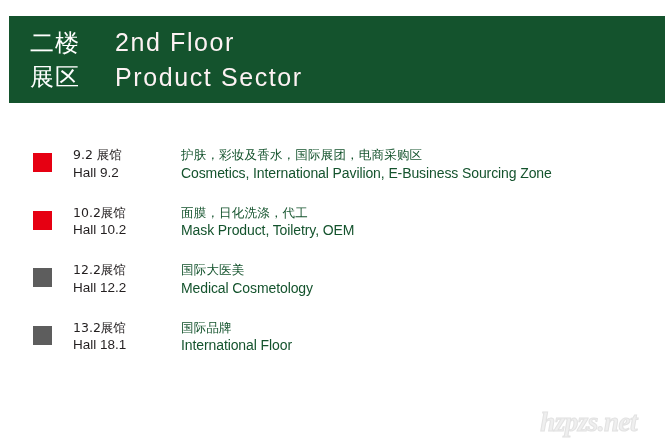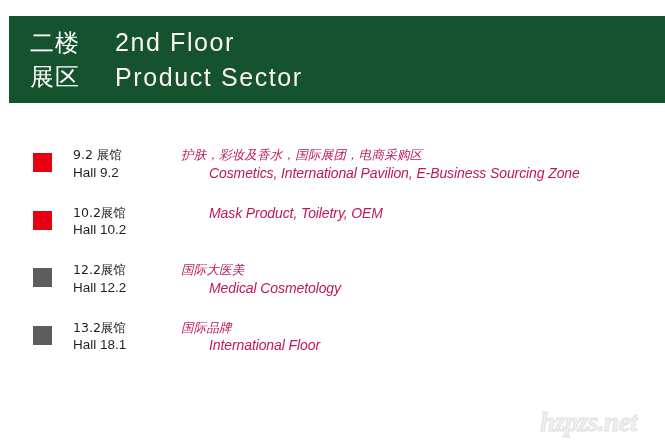--- a/index.html
+++ b/index.html
@@ -86,38 +86,36 @@
   }
   .hall-name .en {
     font-family: "Liberation Sans", "DejaVu Sans", sans-serif;
     font-size: 13.5px;
   }
 
   .hall-desc {
     position: absolute;
     left: 181px;
     top: 0px;
-    color: #be185d;
+    color: #14532d;
     white-space: nowrap;
-    font-style: italic;
   }
   .hall-desc .cn {
     display: block;
     font-family: "DejaVu Sans", "Liberation Sans", sans-serif;
     font-size: 12.5px;
     line-height: 17.5px;
     letter-spacing: 0.2px;
   }
   .hall-desc .en {
     display: block;
     font-family: "Liberation Sans", "DejaVu Sans", sans-serif;
     font-size: 14px;
     line-height: 18px;
     letter-spacing: -0.1px;
-    margin-left: 28px;
   }
 
   
   #watermark {
     position: absolute;
     right: 28px;
     bottom: 8px;
     font-family: Liberation Serif, serif;
     font-weight: bold;
     font-style: italic;
@@ -157,20 +155,21 @@
     </div>
   </div>
 
   <div class="hall-row">
     <span class="hall-swatch red"></span>
     <div class="hall-name">
       <span class="cn">10.2展馆</span><br>
       <span class="en">Hall 10.2</span>
     </div>
     <div class="hall-desc">
+      <span class="cn">面膜，日化洗涤，代工</span>
       <span class="en">Mask Product, Toiletry, OEM</span>
     </div>
   </div>
 
 
   <div class="hall-row">
     <span class="hall-swatch gray"></span>
     <div class="hall-name">
       <span class="cn">12.2展馆</span><br>
       <span class="en">Hall 12.2</span>

